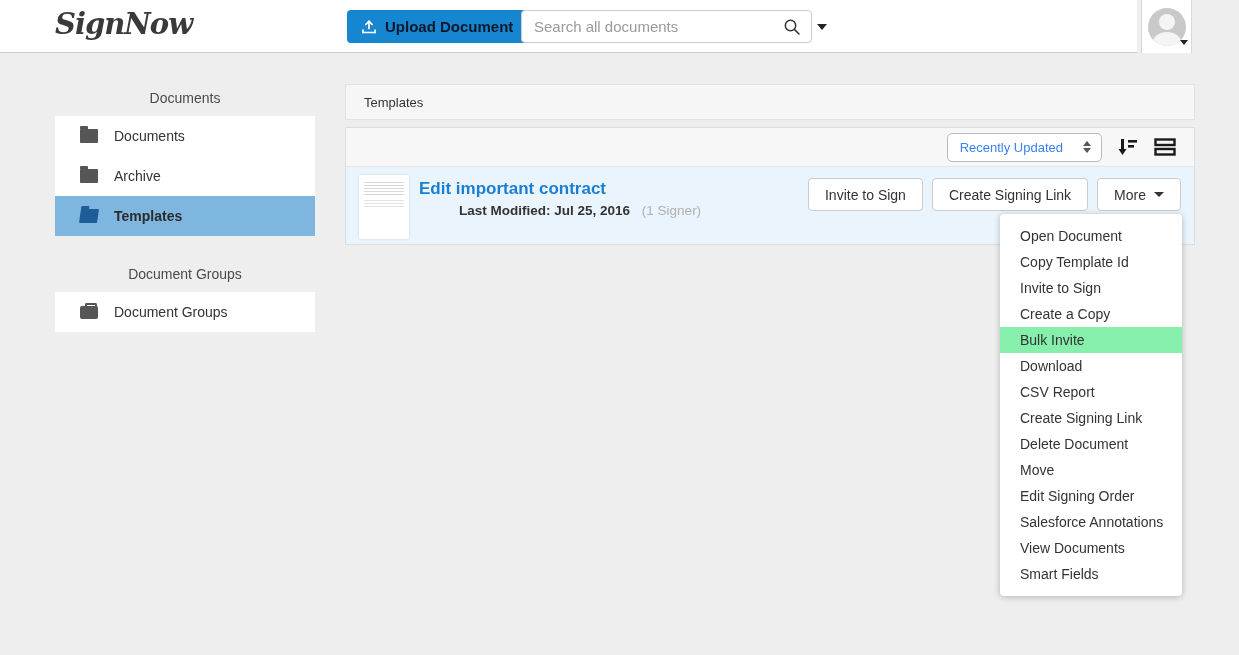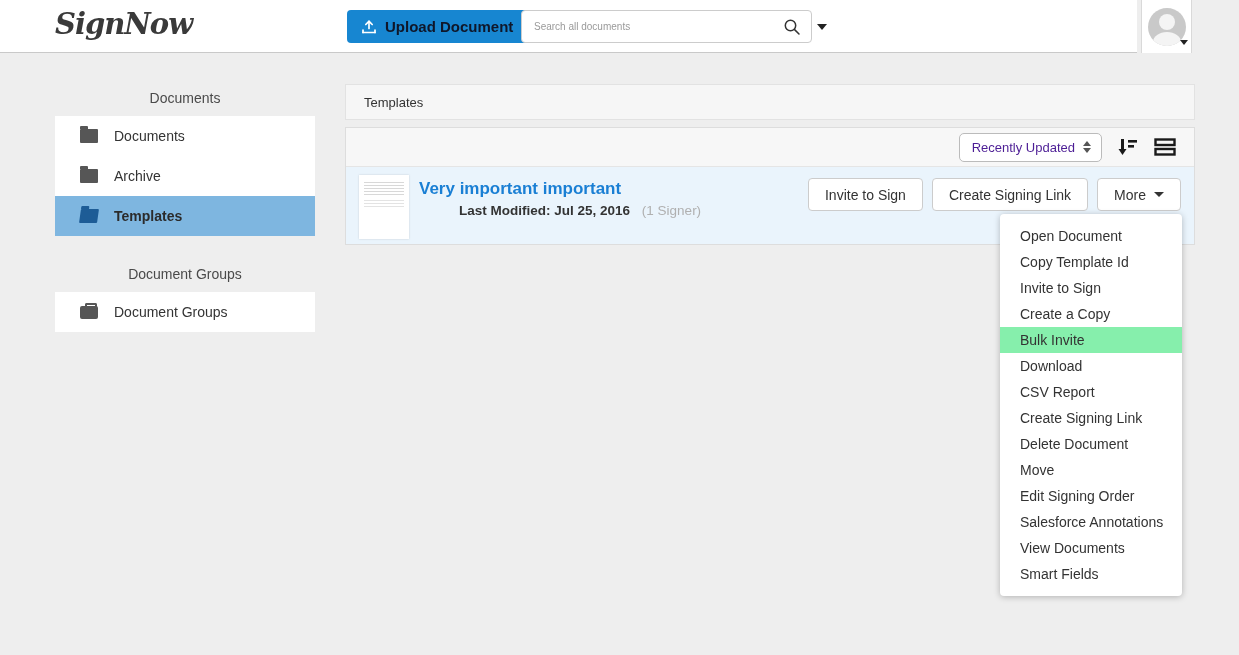--- a/index.html
+++ b/index.html
@@ -4,21 +4,21 @@
 <style>
   * { margin:0; padding:0; box-sizing:border-box; }
   html,body { width:1239px; height:655px; }
   body { font-family:"Liberation Sans", sans-serif; background:#eeeeee; position:relative; overflow:hidden; }
 
   
   .header { position:absolute; left:0; top:0; width:1137px; height:53px; background:#ffffff; border-bottom:1px solid #c9c9c9; z-index:30; }
   .logo { position:absolute; left:55px; top:7px; font-family:"DejaVu Serif", serif; font-style:italic; font-weight:bold; font-size:29px; color:#3a3a3a; letter-spacing:-1px; }
   .upload-btn { position:absolute; left:347px; top:10px; height:33px; background:#1786d1; color:#0f172a; border:none; border-radius:4px; font-size:15px; font-weight:bold; padding:0 18px 0 14px; display:flex; align-items:center; gap:8px; cursor:pointer; font-family:"Liberation Sans", sans-serif; }
   .search-wrap { position:absolute; left:521px; top:10px; width:291px; height:33px; background:#fff; border:1px solid #cccccc; border-radius:4px; display:flex; align-items:center; }
-  .search-input { flex:1; border:none; outline:none; font-size:10px; color:#1d4ed8; padding:0 0 0 12px; background:transparent; font-family:"Liberation Sans", sans-serif; }
+  .search-input { flex:1; border:none; outline:none; font-size:15px; color:#1d4ed8; padding:0 0 0 12px; background:transparent; font-family:"Liberation Sans", sans-serif; }
   .search-input::placeholder { color:#9a9a9a; }
   .search-icon-btn { width:38px; height:31px; display:flex; align-items:center; justify-content:center; cursor:pointer; background:transparent; border:none; }
   .hdr-caret { position:absolute; left:817px; top:24px; width:0; height:0; border-left:5px solid transparent; border-right:5px solid transparent; border-top:6px solid #222; cursor:pointer; }
   .avatar-box { position:absolute; left:1141px; top:0; width:51px; height:53px; background:#fff; border-left:1px solid #d9d9d9; border-right:1px solid #d9d9d9; display:flex; align-items:center; justify-content:center; cursor:pointer; }
   .avatar { width:38px; height:38px; border-radius:50%; background:#c9c9c9; position:relative; overflow:hidden; }
   .avatar .head { position:absolute; left:11px; top:6px; width:16px; height:16px; border-radius:50%; background:#f4f4f4; }
   .avatar .body { position:absolute; left:5px; top:24px; width:28px; height:20px; border-radius:50%; background:#f4f4f4; }
   .avatar-caret { position:absolute; right:3px; bottom:8px; width:0; height:0; border-left:4px solid transparent; border-right:4px solid transparent; border-top:5px solid #222; }
 
   
@@ -34,21 +34,21 @@
   .icn-folder:before { content:""; position:absolute; left:0; top:-3px; width:8px; height:3px; background:#565656; border-radius:1px 1px 0 0; }
   .icn-folder.open { background:#1d5c96; transform:skewX(-8deg); }
   .icn-folder.open:before { background:#1d5c96; }
   .icn-brief { width:18px; height:13px; position:relative; background:#565656; border-radius:2px; }
   .icn-brief:before { content:""; position:absolute; left:5px; top:-3px; width:8px; height:3px; border:2px solid #565656; border-bottom:none; border-radius:2px 2px 0 0; }
 
   
   .breadcrumb-bar { position:absolute; left:345px; top:84px; width:850px; height:36px; background:#f6f6f6; border:1px solid #e2e2e2; display:flex; align-items:center; padding-left:18px; font-size:13px; color:#333; }
   .panel { position:absolute; left:345px; top:127px; width:850px; border:1px solid #dddddd; background:#fff; }
   .toolbar { height:39px; background:#f7f7f7; display:flex; align-items:center; justify-content:flex-end; gap:16px; padding-right:18px; border-bottom:1px solid #e5e5e5; }
-  .sort-select { height:29px; background:#fff; border:1px solid #bbbbbb; border-radius:5px; display:flex; align-items:center; gap:8px; padding:0 10px 0 12px; font-size:13px; color:#4c1d95; cursor:pointer; }
+  .sort-select { height:29px; background:#fff; border:1px solid #bbbbbb; border-radius:5px; display:flex; align-items:center; gap:20px; padding:0 10px 0 12px; font-size:13px; color:#3b82f6; cursor:pointer; }
   .updown { display:flex; flex-direction:column; gap:2px; }
   .updown i { display:block; width:0; height:0; border-left:4px solid transparent; border-right:4px solid transparent; }
   .updown .up { border-bottom:5px solid #555; }
   .updown .down { border-top:5px solid #555; }
   .tool-icon { cursor:pointer; display:flex; align-items:center; }
 
   .doc-row { height:77px; background:#eaf4fc; position:relative; }
   .doc-thumb { position:absolute; left:13px; top:8px; width:50px; height:64px; background:#ffffff; box-shadow:0 0 2px rgba(0,0,0,0.15); }
   .doc-thumb .lines { margin:7px 5px 0 5px; height:14px; background:repeating-linear-gradient(#d8d8d8 0 1px, transparent 1px 3px); }
   .doc-thumb .lines2 { margin:4px 5px 0 5px; height:8px; background:repeating-linear-gradient(#e3e3e3 0 1px, transparent 1px 3px); }
@@ -164,21 +164,21 @@
           </g>
         </svg>
     </span>
   </div>
 
   <div class="doc-row">
     <div class="doc-thumb">
       <div class="lines"></div>
         <div class="lines2"></div>
     </div>
-    <div class="doc-title">Very important important</div>
+    <div class="doc-title">Edit important contract</div>
     <div class="doc-meta">
       <b>Last Modified:</b>
       <b>Jul 25, 2016</b>
       <span class="signers">(1 Signer)</span>
     </div>
     <div class="row-actions">
       <button class="act-btn">
         <span>Invite to Sign</span>
       </button>
       <button class="act-btn">

